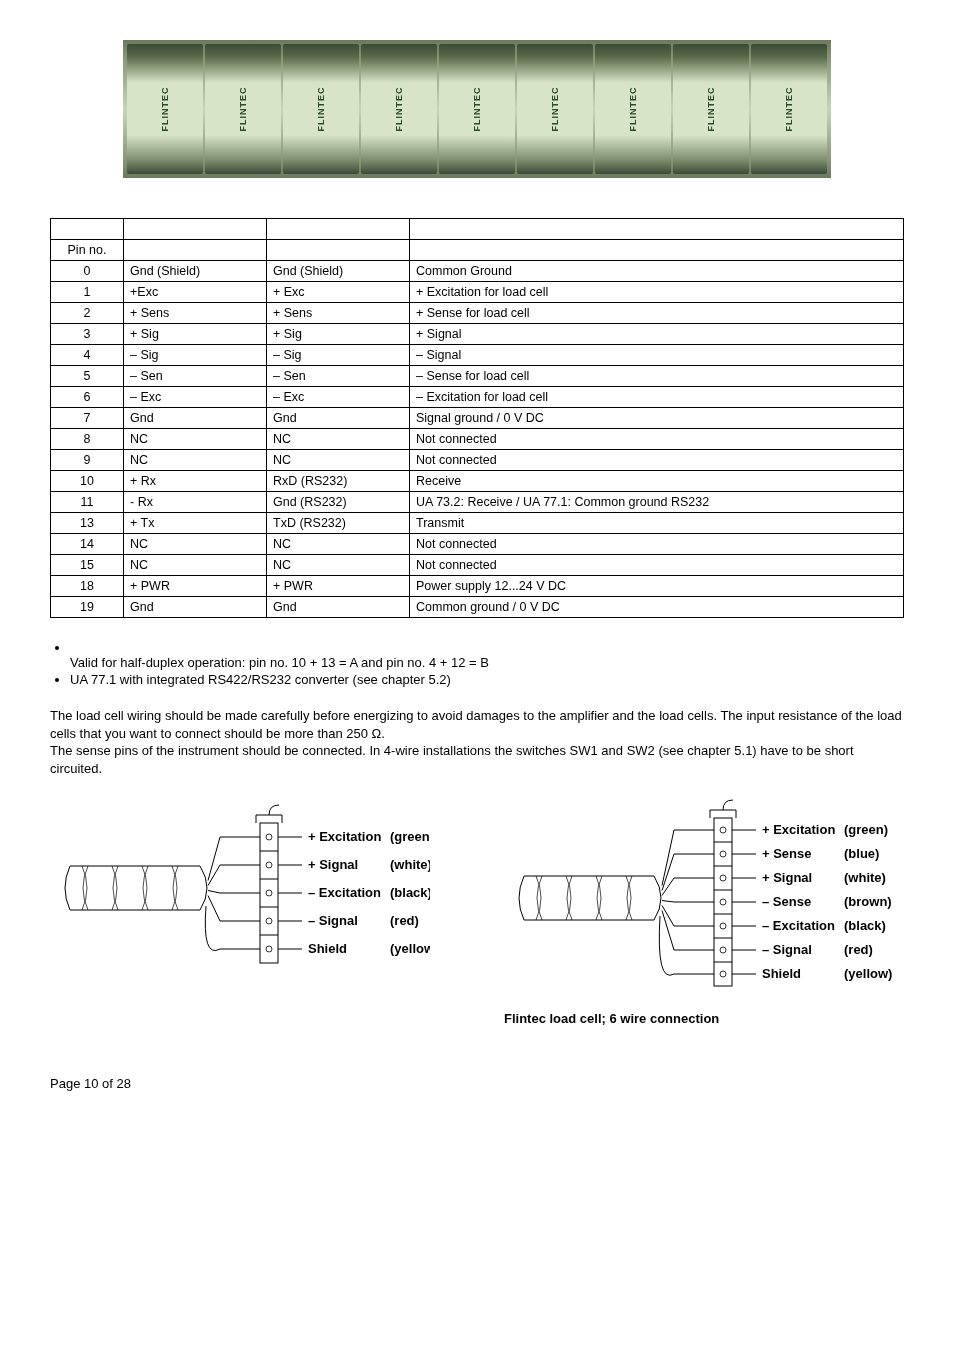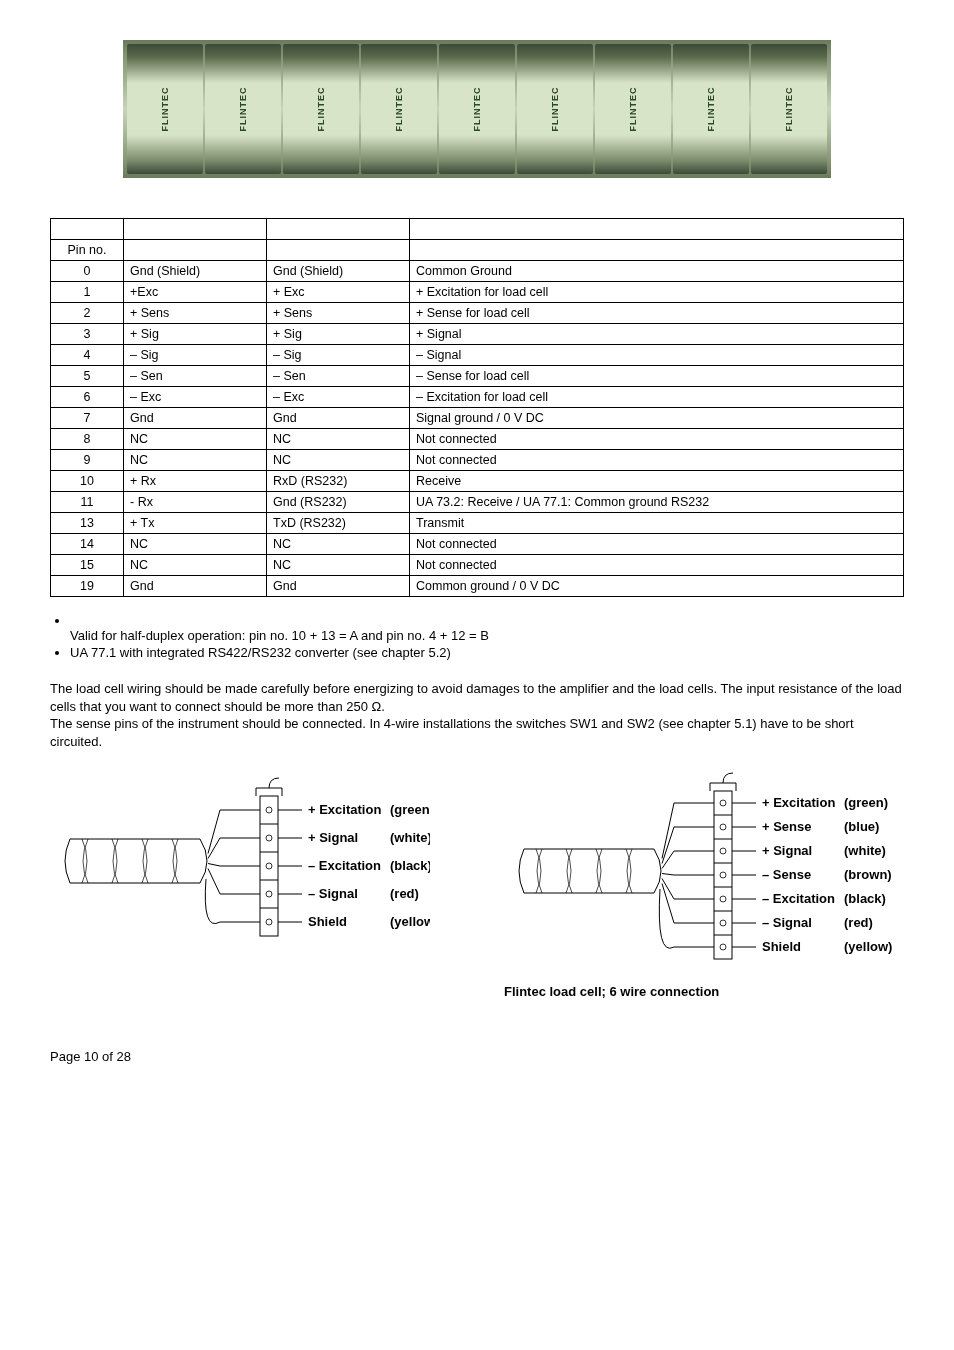--- a/index.html
+++ b/index.html
@@ -33,21 +33,21 @@
     top: 50%;
     transform: translate(-50%, -50%) rotate(-90deg);
     font-size: 9px;
     font-weight: bold;
     color: #2a4a2a;
     letter-spacing: 1px;
   }
   table {
     border-collapse: collapse;
     width: 100%;
-    margin-bottom: 16px;
+    margin-bottom: 22px;
     border-radius: 10px;
   }
   th, td {
     border: 1px solid #000;
     padding: 2px 6px;
     text-align: left;
     font-size: 12.5px;
     height: 16px;
   }
   td.pin { text-align: center; width: 60px; }
@@ -190,20 +190,26 @@
         <td class="pin">14</td>
         <td class="col2">NC</td>
         <td class="col3">NC</td>
         <td>Not connected</td>
       </tr>
       <tr>
         <td class="pin">15</td>
         <td class="col2">NC</td>
         <td class="col3">NC</td>
         <td>Not connected</td>
+      </tr>
+      <tr>
+        <td class="pin">18</td>
+        <td class="col2">+ PWR</td>
+        <td class="col3">+ PWR</td>
+        <td>Power supply 12...24 V DC</td>
       </tr>
       <tr>
         <td class="pin">19</td>
         <td class="col2">Gnd</td>
         <td class="col3">Gnd</td>
         <td>Common ground / 0 V DC</td>
       </tr>
     </tbody>
 </table>
 

